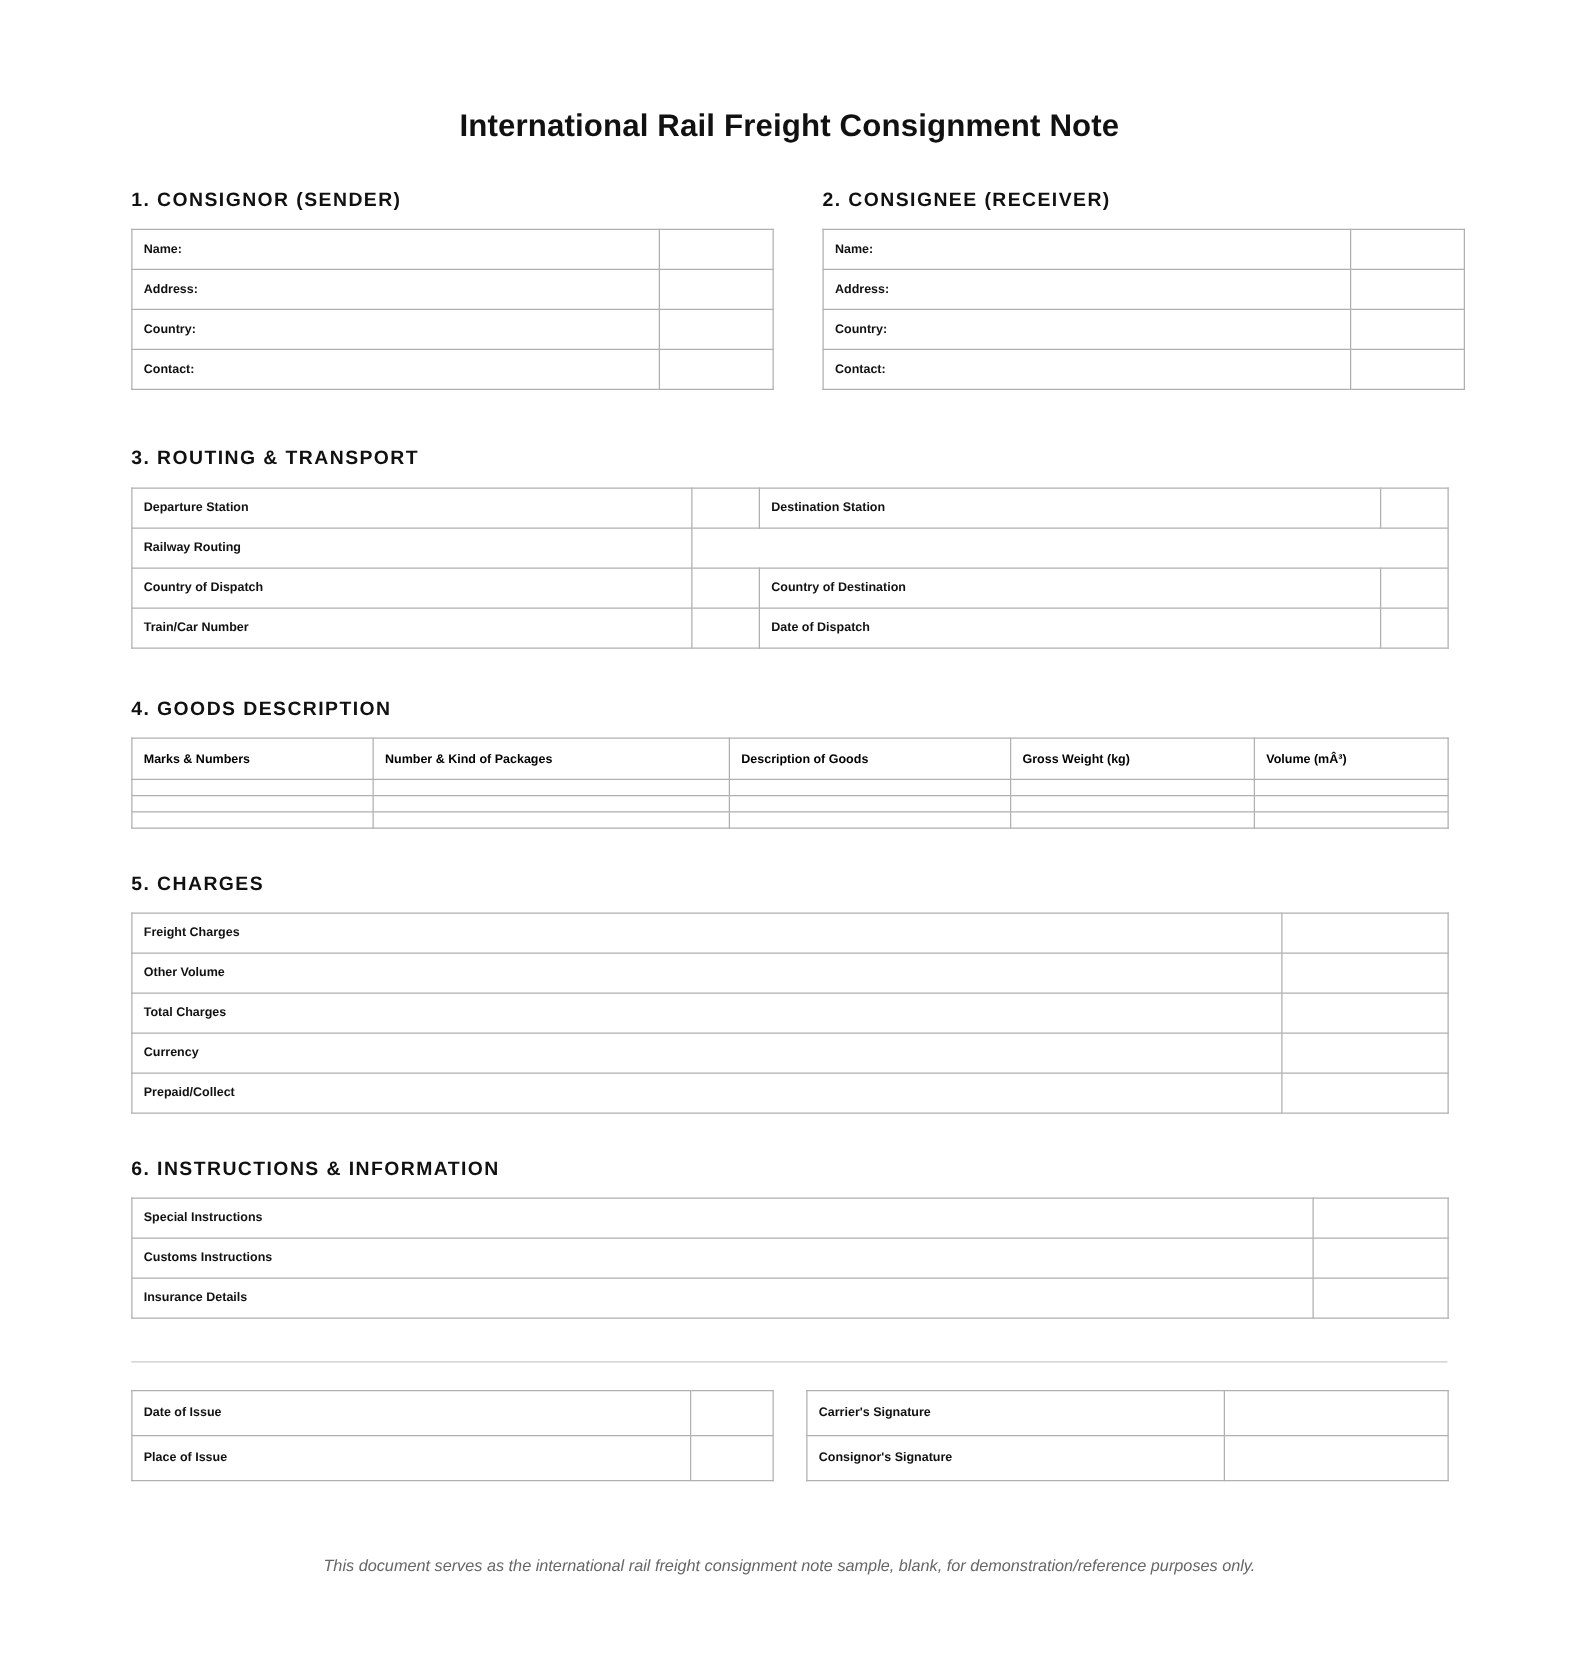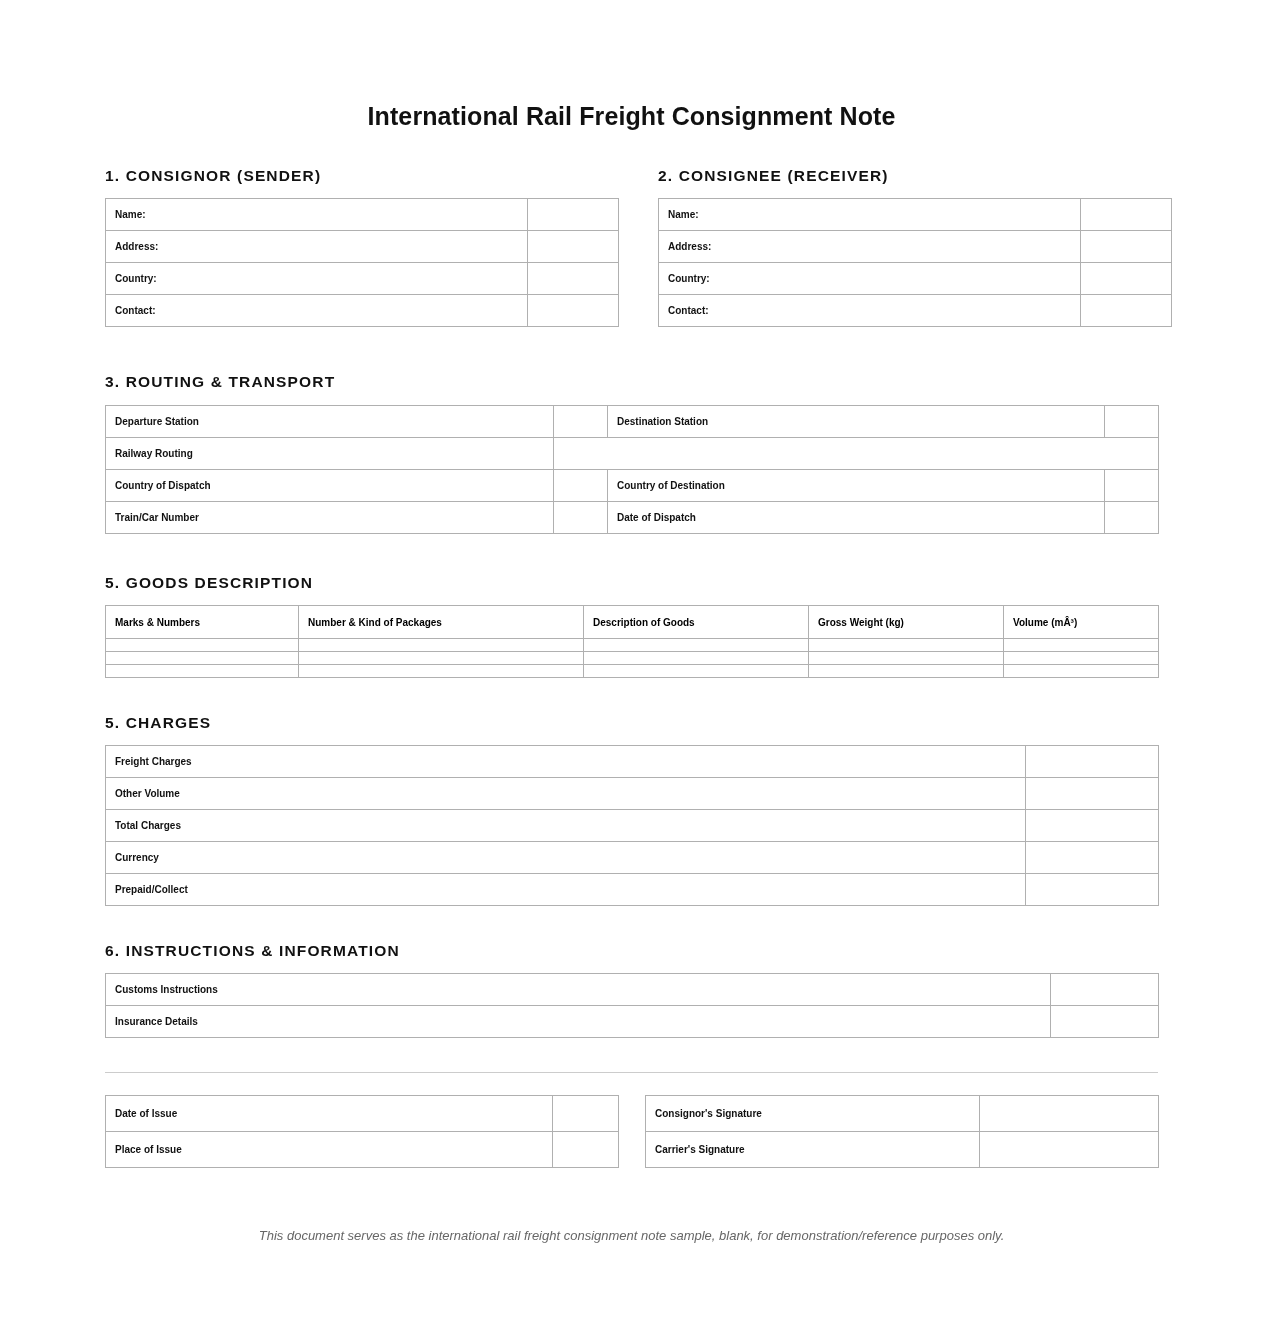--- a/index.html
+++ b/index.html
@@ -12,21 +12,21 @@
     height: 1341px;
     font-family: "Liberation Sans", sans-serif;
     color: #000000;
     -webkit-font-smoothing: antialiased;
   }
   .page {
     position: relative;
     width: 1263px;
     height: 1341px;
     box-sizing: border-box;
-    padding: 16px 105px;
+    padding: 1px 105px;
   }
 
   
   .doc-title {
     margin: 0;
     padding-top: 86px;
     text-align: center;
     font-size: 25px;
     font-weight: bold;
     letter-spacing: 0.1px;
@@ -251,21 +251,21 @@
       </tr>
       <tr>
         <td class="label">Train/Car Number</td>
         <td class="blank"></td>
         <td class="label">Date of Dispatch</td>
         <td class="blank"></td>
       </tr>
     </tbody>
   </table>
 
-  <div class="section-heading goods-head">5. GOODS DESCRIPTION</div>
+  <div class="section-heading goods-head">4. GOODS DESCRIPTION</div>
   <table class="form goods">
     <colgroup>
         <col class="g1">
         <col class="g2">
         <col class="g3">
         <col class="g4">
         <col class="g5">
       </colgroup>
     <tbody>
       <tr>
@@ -329,20 +329,24 @@
     </tbody>
   </table>
 
   <div class="section-heading instructions-head">6. INSTRUCTIONS &amp; INFORMATION</div>
   <table class="form instructions">
     <colgroup>
         <col class="i1">
         <col class="i2">
       </colgroup>
     <tbody>
+      <tr>
+        <td class="label">Special Instructions</td>
+        <td class="blank"></td>
+      </tr>
       <tr>
         <td class="label">Customs Instructions</td>
         <td class="blank"></td>
       </tr>
       <tr>
         <td class="label">Insurance Details</td>
         <td class="blank"></td>
       </tr>
     </tbody>
   </table>
@@ -368,25 +372,25 @@
       </tbody>
     </table>
 
     <table class="form sig-right">
       <colgroup>
           <col class="s1">
           <col class="s2">
         </colgroup>
       <tbody>
         <tr>
-          <td class="label">Consignor's Signature</td>
+          <td class="label">Carrier's Signature</td>
           <td class="blank"></td>
         </tr>
         <tr>
-          <td class="label">Carrier's Signature</td>
+          <td class="label">Consignor's Signature</td>
           <td class="blank"></td>
         </tr>
       </tbody>
     </table>
 
   </div>
 
   <div class="footer-note">This document serves as the international rail freight consignment note sample, blank, for demonstration/reference purposes only.</div>
 
 </div>

